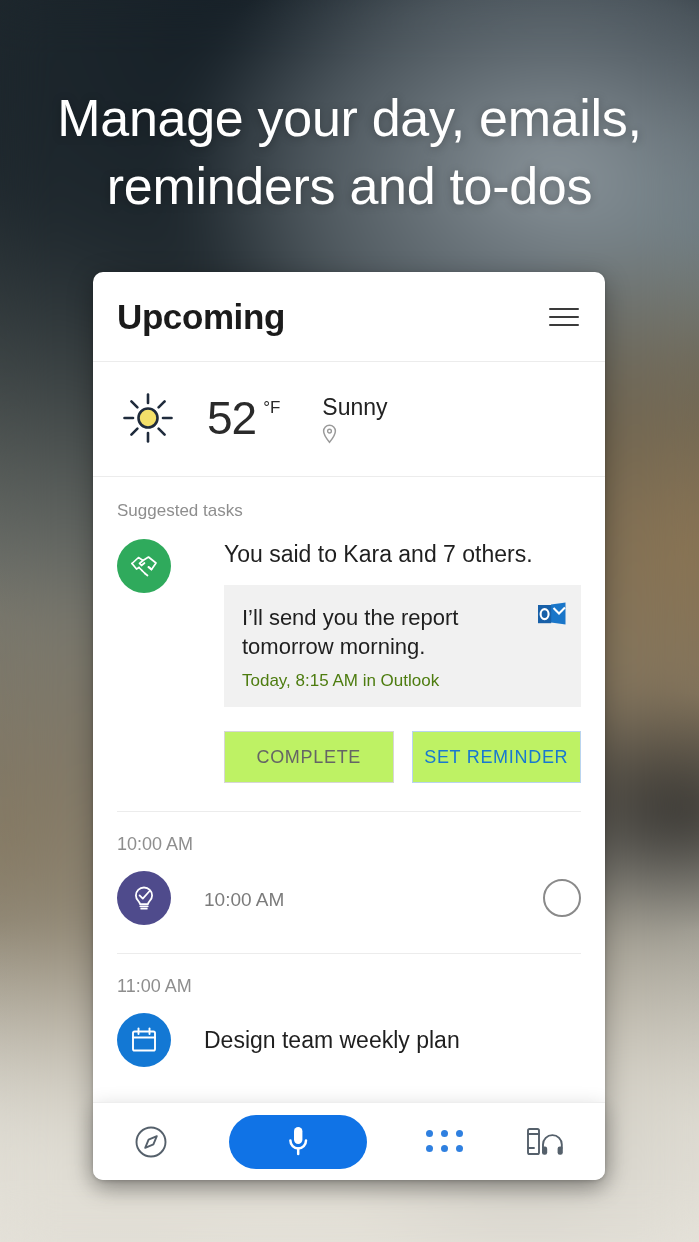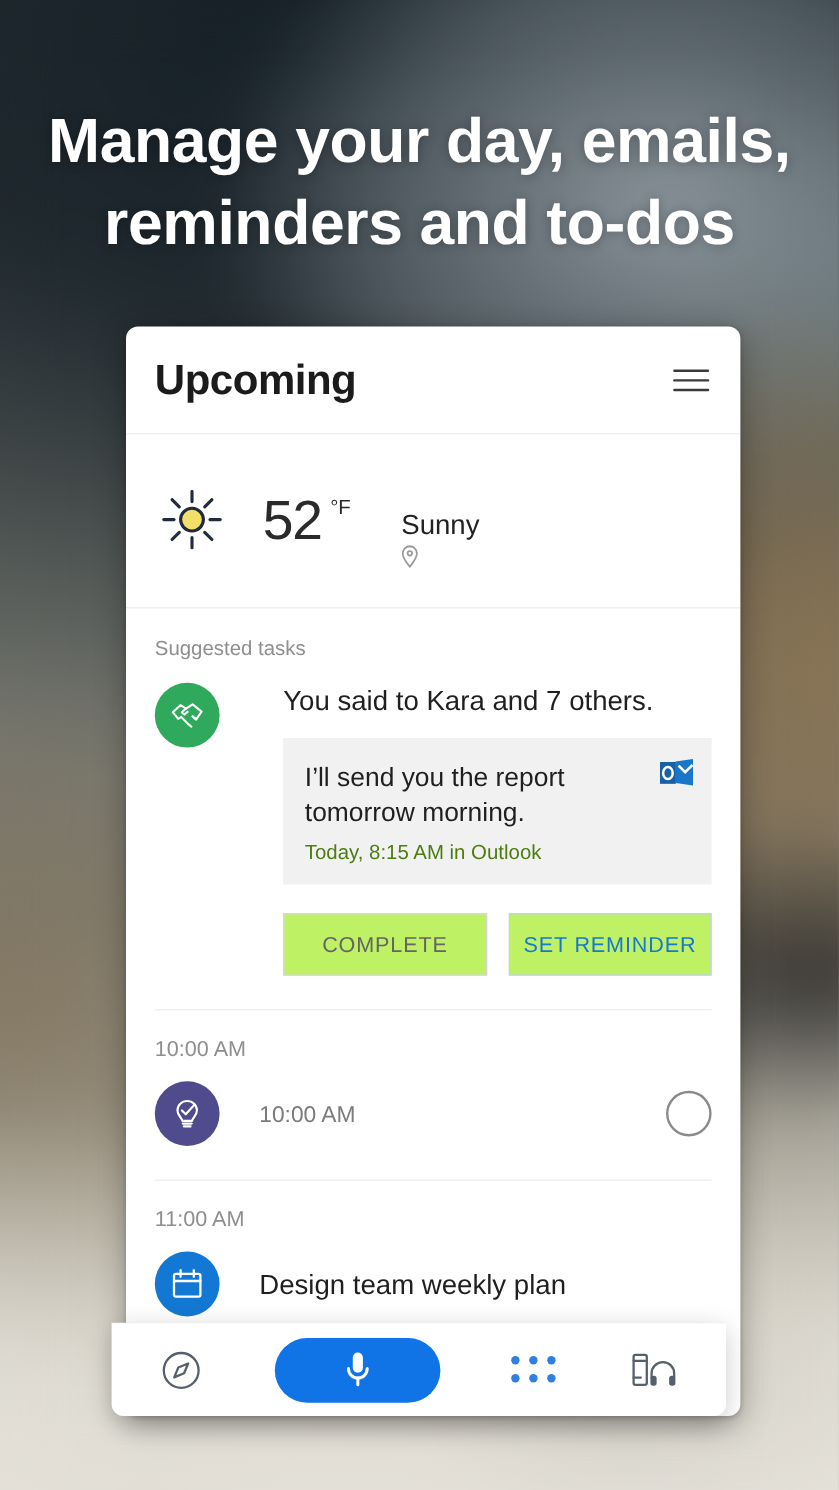--- a/index.html
+++ b/index.html
@@ -56,30 +56,30 @@
   .bg-blur { backdrop-filter: blur(26px); }
 
   
   .headline {
     position: absolute;
     left: 0; right: 0; top: 84px;
     text-align: center;
     color: #ffffff;
     font-size: 52px;
     line-height: 68px;
-    font-weight: 700;
+    font-weight: 400;
     letter-spacing: -0.3px;
     text-shadow: 0 1px 10px rgba(0,0,0,0.28);
     padding: 0 28px;
   }
 
   
   .card {
     position: absolute;
-    left: 105px;
+    left: 93px;
     top: 272px;
     width: 512px;
     height: 908px;
     background: #ffffff;
     border-radius: 10px;
     box-shadow: 0 6px 26px rgba(0,0,0,0.30), 0 1px 4px rgba(0,0,0,0.18);
     overflow: hidden;
     display: flex;
     flex-direction: column;
   }
@@ -133,21 +133,20 @@
     font-size: 17px;
     color: #2a2a2a;
     margin-left: 7px;
     margin-top: 2px;
   }
   .weather-text { margin-left: 42px; }
   .weather-cond {
     font-size: 23px;
     color: #222;
     line-height: 28px;
-    margin-top: 31px;
   }
   .weather-loc {
     font-size: 19px;
     color: #8a8a8a;
     line-height: 28px;
     display: flex;
     align-items: center;
     margin-top: 3px;
   }
   .weather-loc svg { margin-right: 6px; flex: 0 0 auto; }

